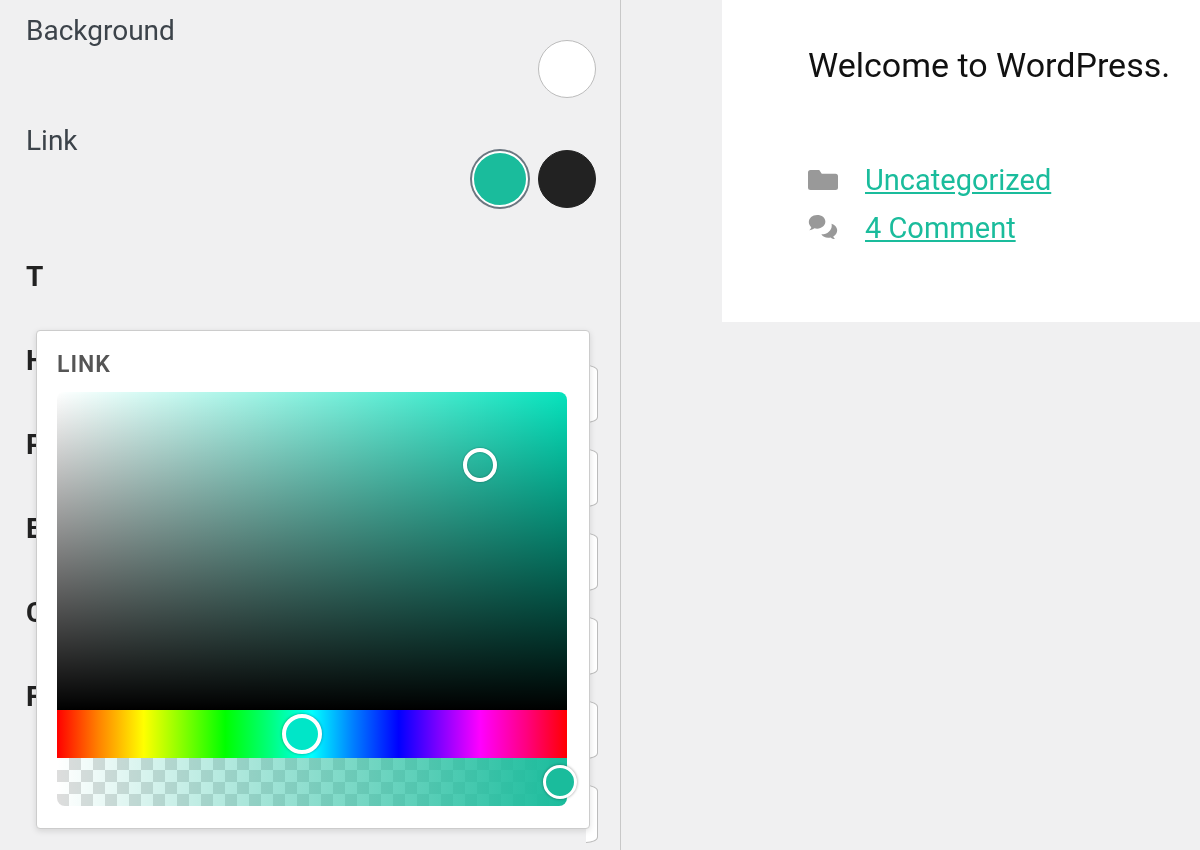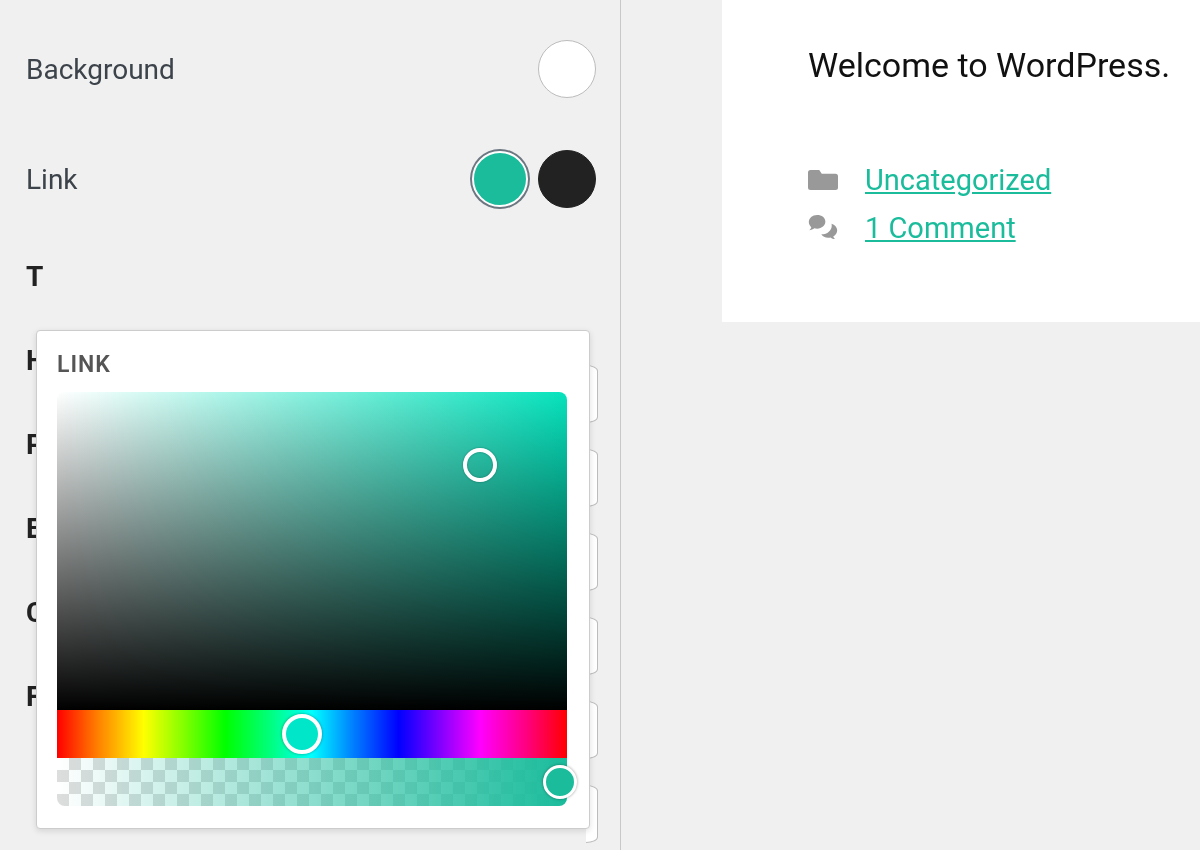--- a/index.html
+++ b/index.html
@@ -15,21 +15,20 @@
     position: absolute;
     left: 0;
     top: 0;
     width: 621px;
     height: 850px;
     background: #f0f0f1;
     border-right: 1px solid #c8c8c8;
   }
   .color-row {
     display: flex;
-    align-items: center;
     justify-content: space-between;
     padding: 0 24px 0 26px;
     height: 110px;
   }
   .color-label {
     font-size: 28px;
     color: #3c434a;
     font-weight: 400;
   }
   .swatches {
@@ -257,16 +256,16 @@
       <svg class="meta-icon" viewBox="0 0 24 20">
         <path fill="currentColor" d="M2 2h7l2 3h11a2 2 0 0 1 2 2v9a2 2 0 0 1-2 2H2a2 2 0 0 1-2-2V4a2 2 0 0 1 2-2z"></path>
       </svg>
       <a class="meta-link">Uncategorized</a>
     </div>
     <div class="meta-row">
       <svg class="meta-icon" viewBox="0 0 24 22">
         <path fill="currentColor" d="M7 0C3 0 0 2.7 0 6c0 1.7.8 3.2 2.1 4.3-.3 1-.9 1.9-1.7 2.6 1.6-.1 3.1-.7 4.3-1.6.7.2 1.5.3 2.3.3 4 0 7-2.7 7-6S11 0 7 0z"></path>
         <path fill="currentColor" d="M24 13c0-2.6-2-4.8-4.8-5.6.1.5.2 1.1.2 1.6 0 4-3.8 7.3-8.4 7.3h-.4c1 1.8 3.2 3 5.8 3 .7 0 1.4-.1 2-.3 1.1.8 2.4 1.3 3.8 1.4-.7-.6-1.2-1.4-1.5-2.3C22.9 17 24 15.1 24 13z"></path>
       </svg>
-      <a class="meta-link">1 Comment</a>
+      <a class="meta-link">4 Comment</a>
     </div>
   </div>
 </div>
 
 </body></html>

